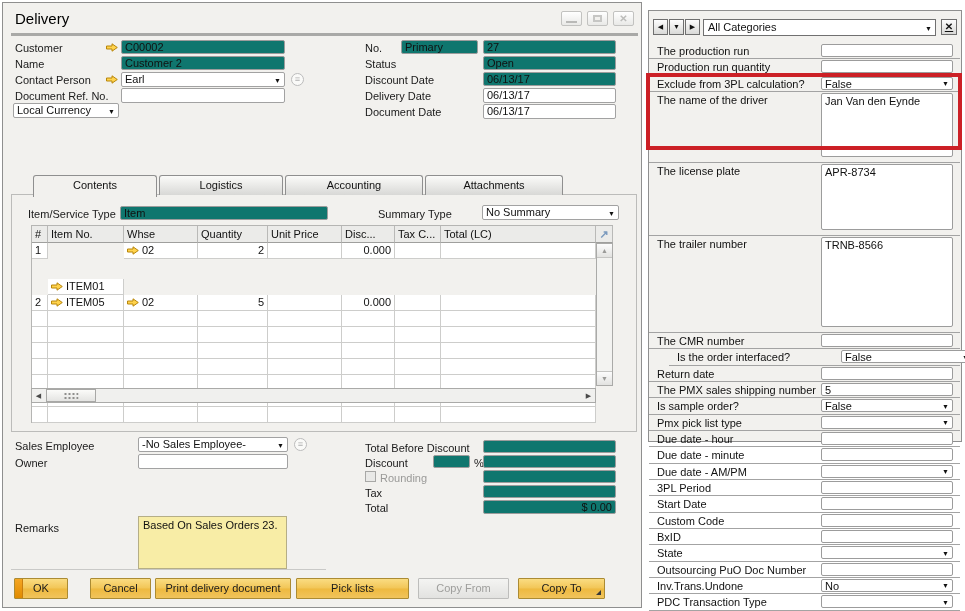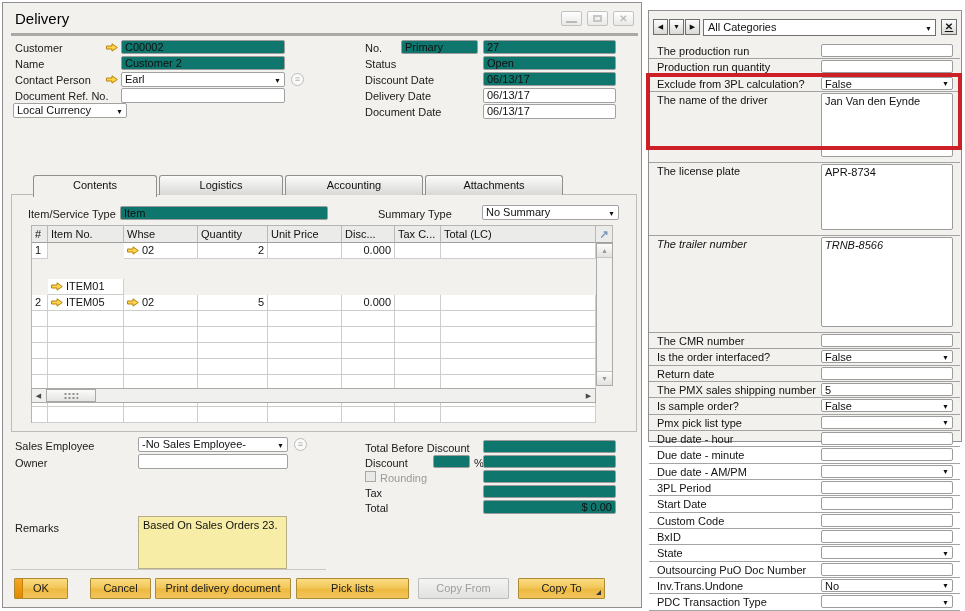--- a/index.html
+++ b/index.html
@@ -120,21 +120,21 @@
         </svg></span>
     <div class="field white" style="left:118px;top:69px;width:164px;height:15px;">
       <span class="valspan">Earl</span>
       <span class="caret">▼</span>
     </div>
     <span class="edit-icon" style="left:288px;top:70px;">≡</span>
 
     <div class="lbl" style="left:12px;top:87px;">Document Ref. No.</div>
     <div class="field white" style="left:118px;top:85px;width:164px;height:15px;"></div>
 
-    <div class="field white" style="left:10px;top:100px;width:114px;height:15px;">
+    <div class="field white" style="left:10px;top:100px;width:106px;height:15px;">
       <span class="valspan">Local Currency</span>
       <span class="caret">▼</span>
     </div>
 
     <div class="lbl" style="left:362px;top:39px;">No.</div>
     <div class="field gray" style="left:398px;top:37px;width:77px;height:14px;">Primary</div>
     <div class="field gray" style="left:480px;top:37px;width:133px;height:14px;">27</div>
 
     <div class="lbl" style="left:362px;top:55px;">Status</div>
     <div class="field gray" style="left:480px;top:53px;width:133px;height:14px;">Open</div>
@@ -373,33 +373,33 @@
           <div class="sp-ctl area" style="height: 64px;">
             <div class="sp-val">Jan Van den Eynde</div>
           </div>
         </div>
         <div class="sp-row" style="height: 73px;">
           <div class="sp-label">The license plate</div>
           <div class="sp-ctl area" style="height: 66px;">
             <div class="sp-val">APR-8734</div>
           </div>
         </div>
-        <div class="sp-row" style="height: 97px; font-style: italic;">
+        <div class="sp-row" style="height: 97px;">
           <div class="sp-label">The trailer number</div>
           <div class="sp-ctl area" style="height: 90px;">
             <div class="sp-val">TRNB-8566</div>
           </div>
         </div>
         <div class="sp-row" style="height: 16.34px;">
           <div class="sp-label">The CMR number</div>
           <div class="sp-ctl" style="height: 13px;">
             <div class="sp-val"></div>
           </div>
         </div>
-        <div class="sp-row" style="height: 16.34px;">
+        <div class="sp-row" style="height: 16.34px; margin-left: 20px;">
           <div class="sp-label">Is the order interfaced?</div>
           <div class="sp-ctl sel" style="height: 13px;">
             <div class="sp-val">False</div>
             <span class="caret">▼</span>
           </div>
         </div>
         <div class="sp-row" style="height: 16.34px;">
           <div class="sp-label">Return date</div>
           <div class="sp-ctl" style="height: 13px;">
             <div class="sp-val"></div>

